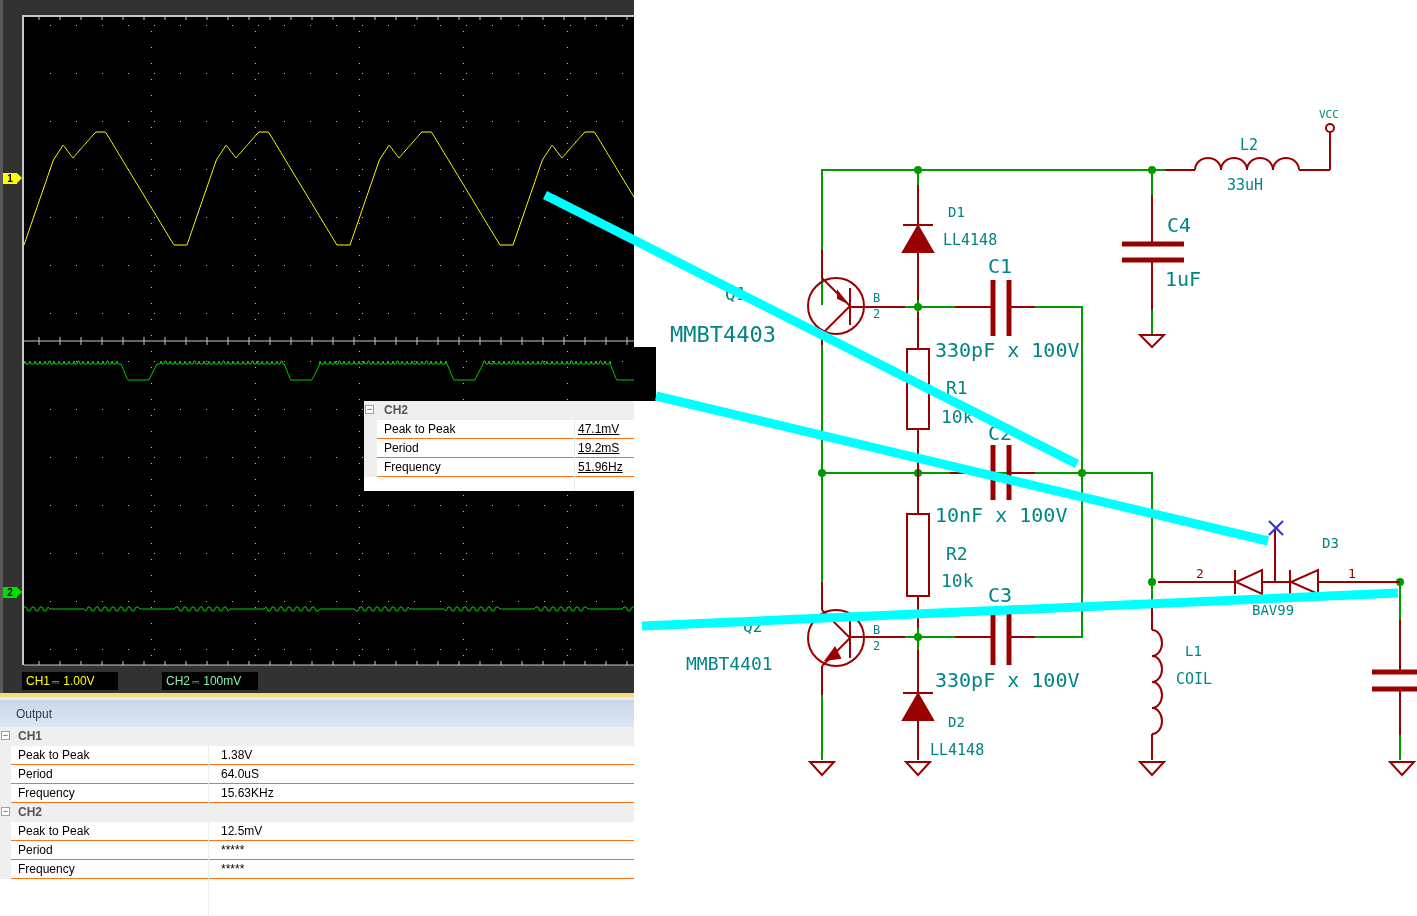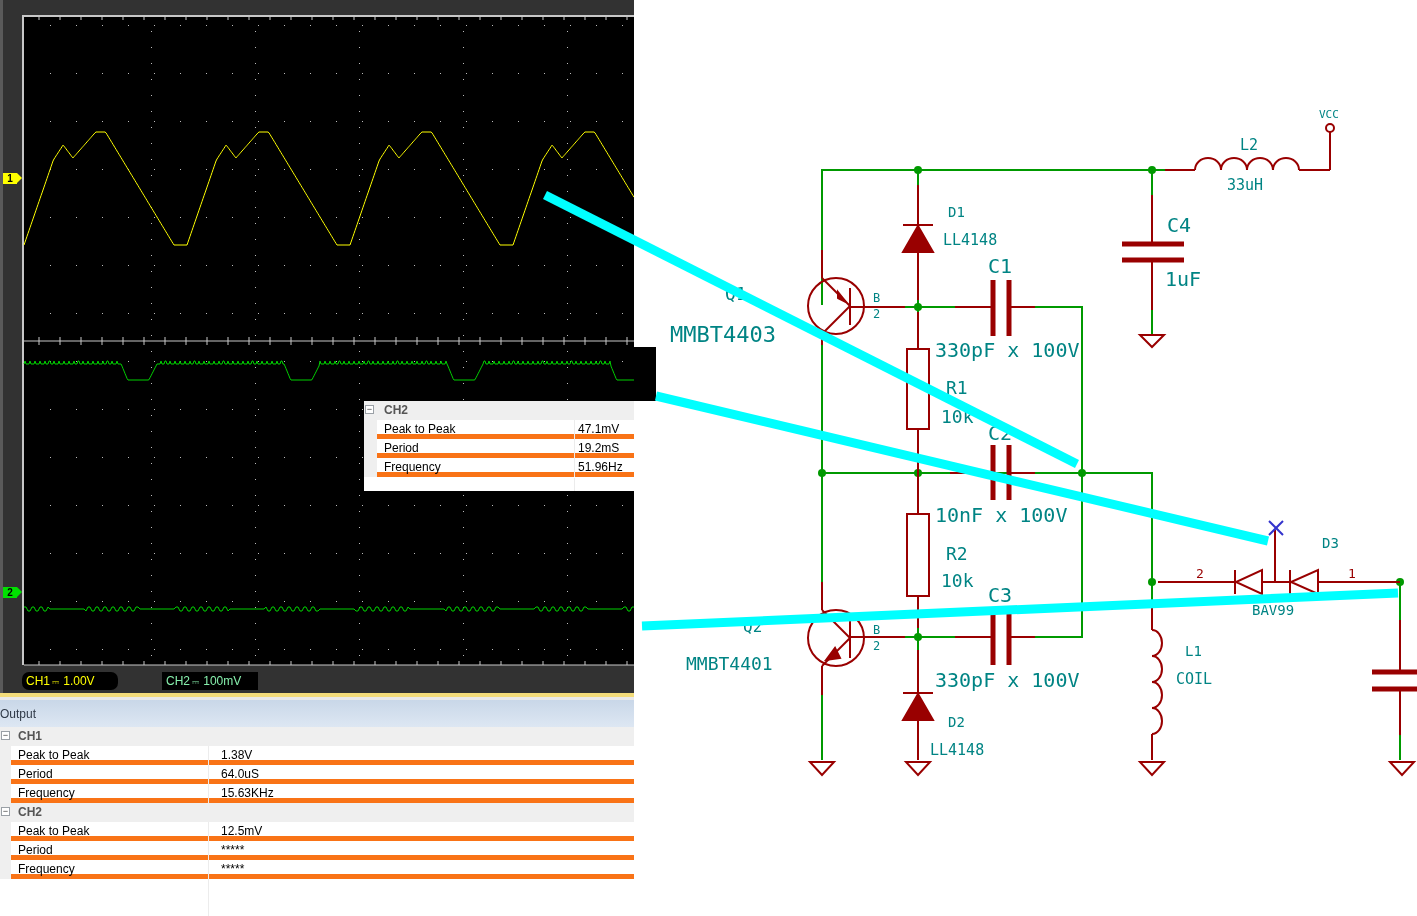--- a/index.html
+++ b/index.html
@@ -8,42 +8,42 @@
   #scope-border-left{position:absolute;left:0;top:0;width:3px;height:693px;background:#5a5a5a;}
   #screen{position:absolute;left:22px;top:15px;width:612px;height:650px;background:#000;border-left:2px solid #c8c8c8;border-top:2px solid #c8c8c8;box-sizing:border-box;}
   #scope svg{position:absolute;left:0;top:0;}
   .marker{position:absolute;width:14px;height:11px;font-size:10px;font-weight:bold;line-height:11px;text-align:center;color:#000;}
   .marker:after{content:"";position:absolute;right:-5px;top:0;border-top:5.5px solid transparent;border-bottom:5.5px solid transparent;border-left:5px solid;}
   #m1{left:3px;top:173px;background:#ffff00;}
   #m1:after{border-left-color:#ffff00;}
   #m2{left:3px;top:587px;background:#00e000;}
   #m2:after{border-left-color:#00e000;}
   .chbox{position:absolute;top:672px;height:18px;background:#000;font-size:12px;line-height:18px;padding:0 4px;}
-  #ch1box{left:22px;width:88px;color:#ffff00;border-radius:7px;}
+  #ch1box{left:22px;width:88px;color:#ffff00;}
   #ch2box{left:162px;width:88px;color:#86efac;}
   .chbox .sym{font-size:9px;margin:0 4px 0 2px;}
   #yellowbar{position:absolute;left:0;top:693px;width:634px;height:4px;background:#f3dc7a;}
   #yellowbar2{position:absolute;left:0;top:697px;width:634px;height:3px;background:#e9e9e9;}
   #output{position:absolute;left:0;top:700px;width:634px;height:216px;background:#fff;}
-  #out-title{height:27px;background:linear-gradient(#c9d7e8,#dde7f3);font-size:12px;line-height:29px;color:#303a48;padding-left:0px;}
+  #out-title{height:27px;background:linear-gradient(#c9d7e8,#dde7f3);font-size:12px;line-height:29px;color:#303a48;padding-left:16px;}
   .grp{height:19px;background:#efefef;font-size:12px;line-height:19px;color:#555;position:relative;}
   .grp .tog{position:absolute;left:1px;top:4px;width:9px;height:9px;border:1px solid #9aa0a6;background:#fff;box-sizing:border-box;font-size:9px;line-height:6px;text-align:center;color:#333;}
   .grp .gname{position:absolute;left:18px;font-weight:bold;}
-  .prow{height:19px;position:relative;font-size:12px;line-height:19px;color:#000;border-bottom:5px solid #f97316;box-sizing:border-box;}
+  .prow{height:19px;position:relative;font-size:12px;line-height:19px;color:#000;border-bottom:1px solid #f97316;box-sizing:border-box;}
   .prow .gutter{position:absolute;left:0;top:-1px;width:11px;height:20px;background:#efefef;}
   .prow .pname{position:absolute;left:18px;}
   .prow .pval{position:absolute;left:221px;}
   .prow .vsep{position:absolute;left:208px;top:0;width:1px;height:19px;background:#ececec;}
   #out-filler-sep{position:absolute;left:208px;top:179px;width:1px;height:37px;background:#ececec;}
   
   #popup-black{position:absolute;left:634px;top:347px;width:22px;height:54px;background:#000;}
   #popup{position:absolute;left:364px;top:401px;width:270px;height:90px;background:#fff;}
   #popup .grp .gname{left:20px;}
   #popup .prow .pname{left:20px;}
-  #popup .prow .pval{left:214px;}
+  #popup .prow .pval{left:214px;text-decoration:underline;}
   #popup .prow .vsep{left:210px;}
   #popup .prow .gutter{width:13px;}
   #popup-bottom-sep{position:absolute;left:210px;top:77px;width:1px;height:13px;background:#ececec;}
   #schem{position:absolute;left:634px;top:0;width:783px;height:916px;}
   #overlay{position:absolute;left:0;top:0;pointer-events:none;}
 </style>
 </head>
 <body>
 
 <div id="scope">

